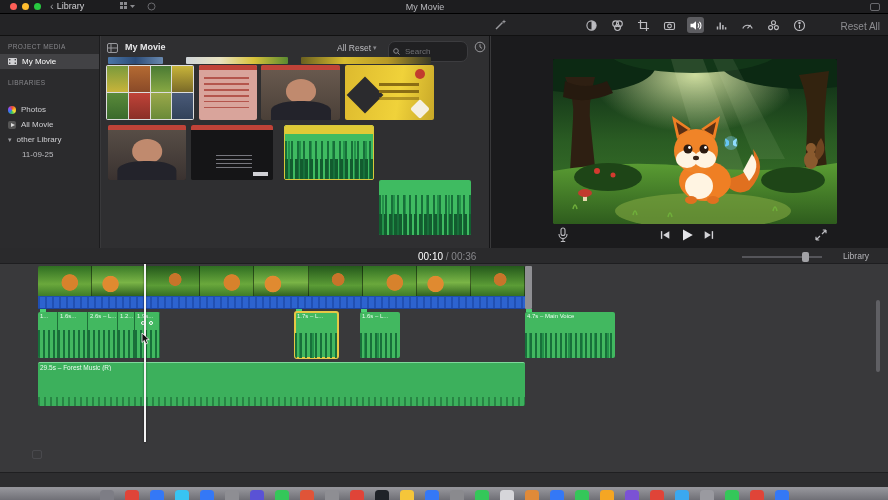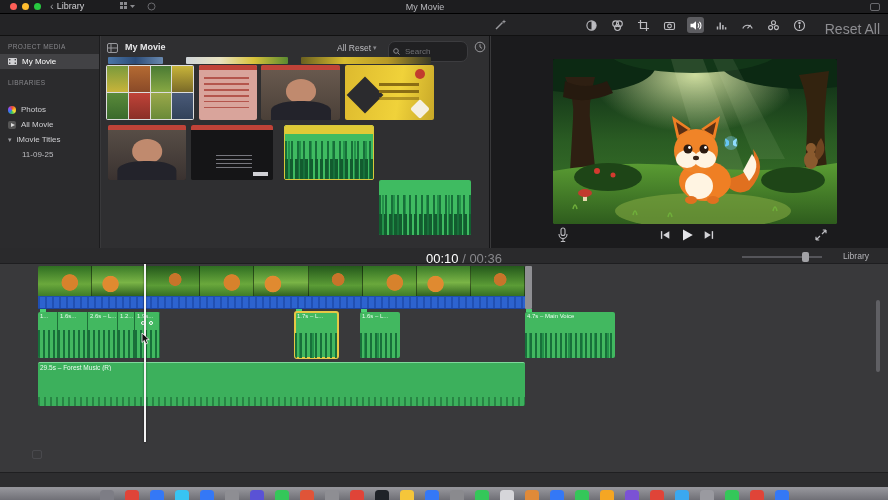--- a/index.html
+++ b/index.html
@@ -18,21 +18,21 @@
 
   
   .tabbar{position:absolute;left:0;top:14px;width:888px;height:22px;background:#242426;border-bottom:1px solid #111;}
   .tabs{position:absolute;left:110px;top:4px;display:flex;gap:10px;align-items:center;}
   .tab{color:#b4b4b8;font-size:9px;padding:2px 7px;border-radius:4px;white-space:nowrap;}
   .tab.selected{background:#4c4c4f;color:#fff;}
   .enhance{position:absolute;left:494px;top:4px;}
   .adjbar{position:absolute;left:583px;top:3px;display:flex;gap:9px;align-items:center;}
   .adj{width:17px;height:16px;display:flex;align-items:center;justify-content:center;border-radius:3px;}
   .adj.active{background:#5d5d61;}
-  .reset-all{position:absolute;right:8px;top:7px;color:#8d8d91;font-size:14px;}
+  .reset-all{position:absolute;right:8px;top:7px;color:#8d8d91;font-size:10px;}
 
   
   .content{position:absolute;left:0;top:36px;width:888px;height:212px;}
   .sidebar{position:absolute;left:0;top:0;width:100px;height:212px;background:#2b2b2d;border-right:1px solid #1c1c1e;}
   .side-head{color:#87878b;font-size:6.5px;letter-spacing:.4px;padding:0 0 0 8px;}
   .ph1{margin-top:7px;} .ph2{margin-top:10px;}
   .side-item{display:flex;align-items:center;gap:5px;color:#cfcfd2;font-size:8px;height:15px;padding-left:8px;}
   .side-item.sel{background:#424245;color:#fff;}
   .side-item.indent{padding-left:22px;color:#bdbdc1;}
   .pinwheel{width:8px;height:8px;border-radius:50%;background:conic-gradient(#e8453c,#f5a623,#f3e13a,#35c759,#3478f6,#8e4ff0,#e8453c);}
@@ -89,21 +89,21 @@
   .lower-label{position:absolute;left:211px;top:5px;color:#a8a8ac;font-size:7.5px;}
   .reset-lbl{position:absolute;left:371px;top:5px;color:#8d8d91;font-size:8px;}
   .video{position:absolute;left:62px;top:23px;width:284px;height:165px;background:#000;border-radius:2px;overflow:hidden;}
   .pv-controls{position:absolute;left:0;top:190px;width:100%;height:22px;}
   .mic{position:absolute;left:66px;top:1px;}
   .transport{position:absolute;left:168px;top:2px;display:flex;gap:9px;align-items:center;}
   .fullscr{position:absolute;left:323px;top:2px;}
 
   
   .tl-head{position:absolute;left:0;top:248px;width:888px;height:16px;background:#2a2a2c;border-bottom:1px solid #1e1e20;}
-  .timecode{position:absolute;left:418px;top:3px;font-size:13px;color:#fff;margin-left:8px;}
+  .timecode{position:absolute;left:418px;top:3px;font-size:10px;color:#fff;}
   .timecode .rest{color:#87878b;}
   .zoom-slider{position:absolute;left:742px;top:8px;width:80px;height:2px;background:#55555a;}
   .zoom-knob{position:absolute;left:60px;top:-4px;width:7px;height:10px;border-radius:2px;background:#a2a2a6;}
   .settings{position:absolute;left:843px;top:3px;color:#b4b4b8;font-size:8.5px;}
 
   
   .timeline{position:absolute;left:0;top:264px;width:888px;height:208px;background:#39393b;}
   .filmstrip{position:absolute;left:38px;top:2px;width:487px;height:30px;display:flex;border-radius:2px 2px 0 0;overflow:hidden;}
   .frame{flex:1;border-right:1px solid rgba(0,0,0,.45);position:relative;}
   .frame.v0{background:radial-gradient(circle at 60% 55%, #d7822c 0 22%, transparent 24%),linear-gradient(#2f6e22,#6aa83c 60%,#3f7d28);}
@@ -264,21 +264,21 @@
       <div class="side-item" style="margin-top:16px">
         <span class="pinwheel"></span>
         <span>Photos</span>
       </div>
       <div class="side-item">
         <span class="events-ic"></span>
         <span>All Movie</span>
       </div>
       <div class="side-item">
         <span class="disc">▾</span>
-        <span>iMovie Titles</span>
+        <span>other Library</span>
       </div>
       <div class="side-item indent">
         <span>11-09-25</span>
       </div>
     </div>
 
     <div class="browser">
       <div class="brow-head">
         <span style="position:absolute;left:6px;top:5px">
           <svg width="11" height="10" viewBox="0 0 11 10" fill="none" stroke="#9a9a9e" stroke-width="1">

